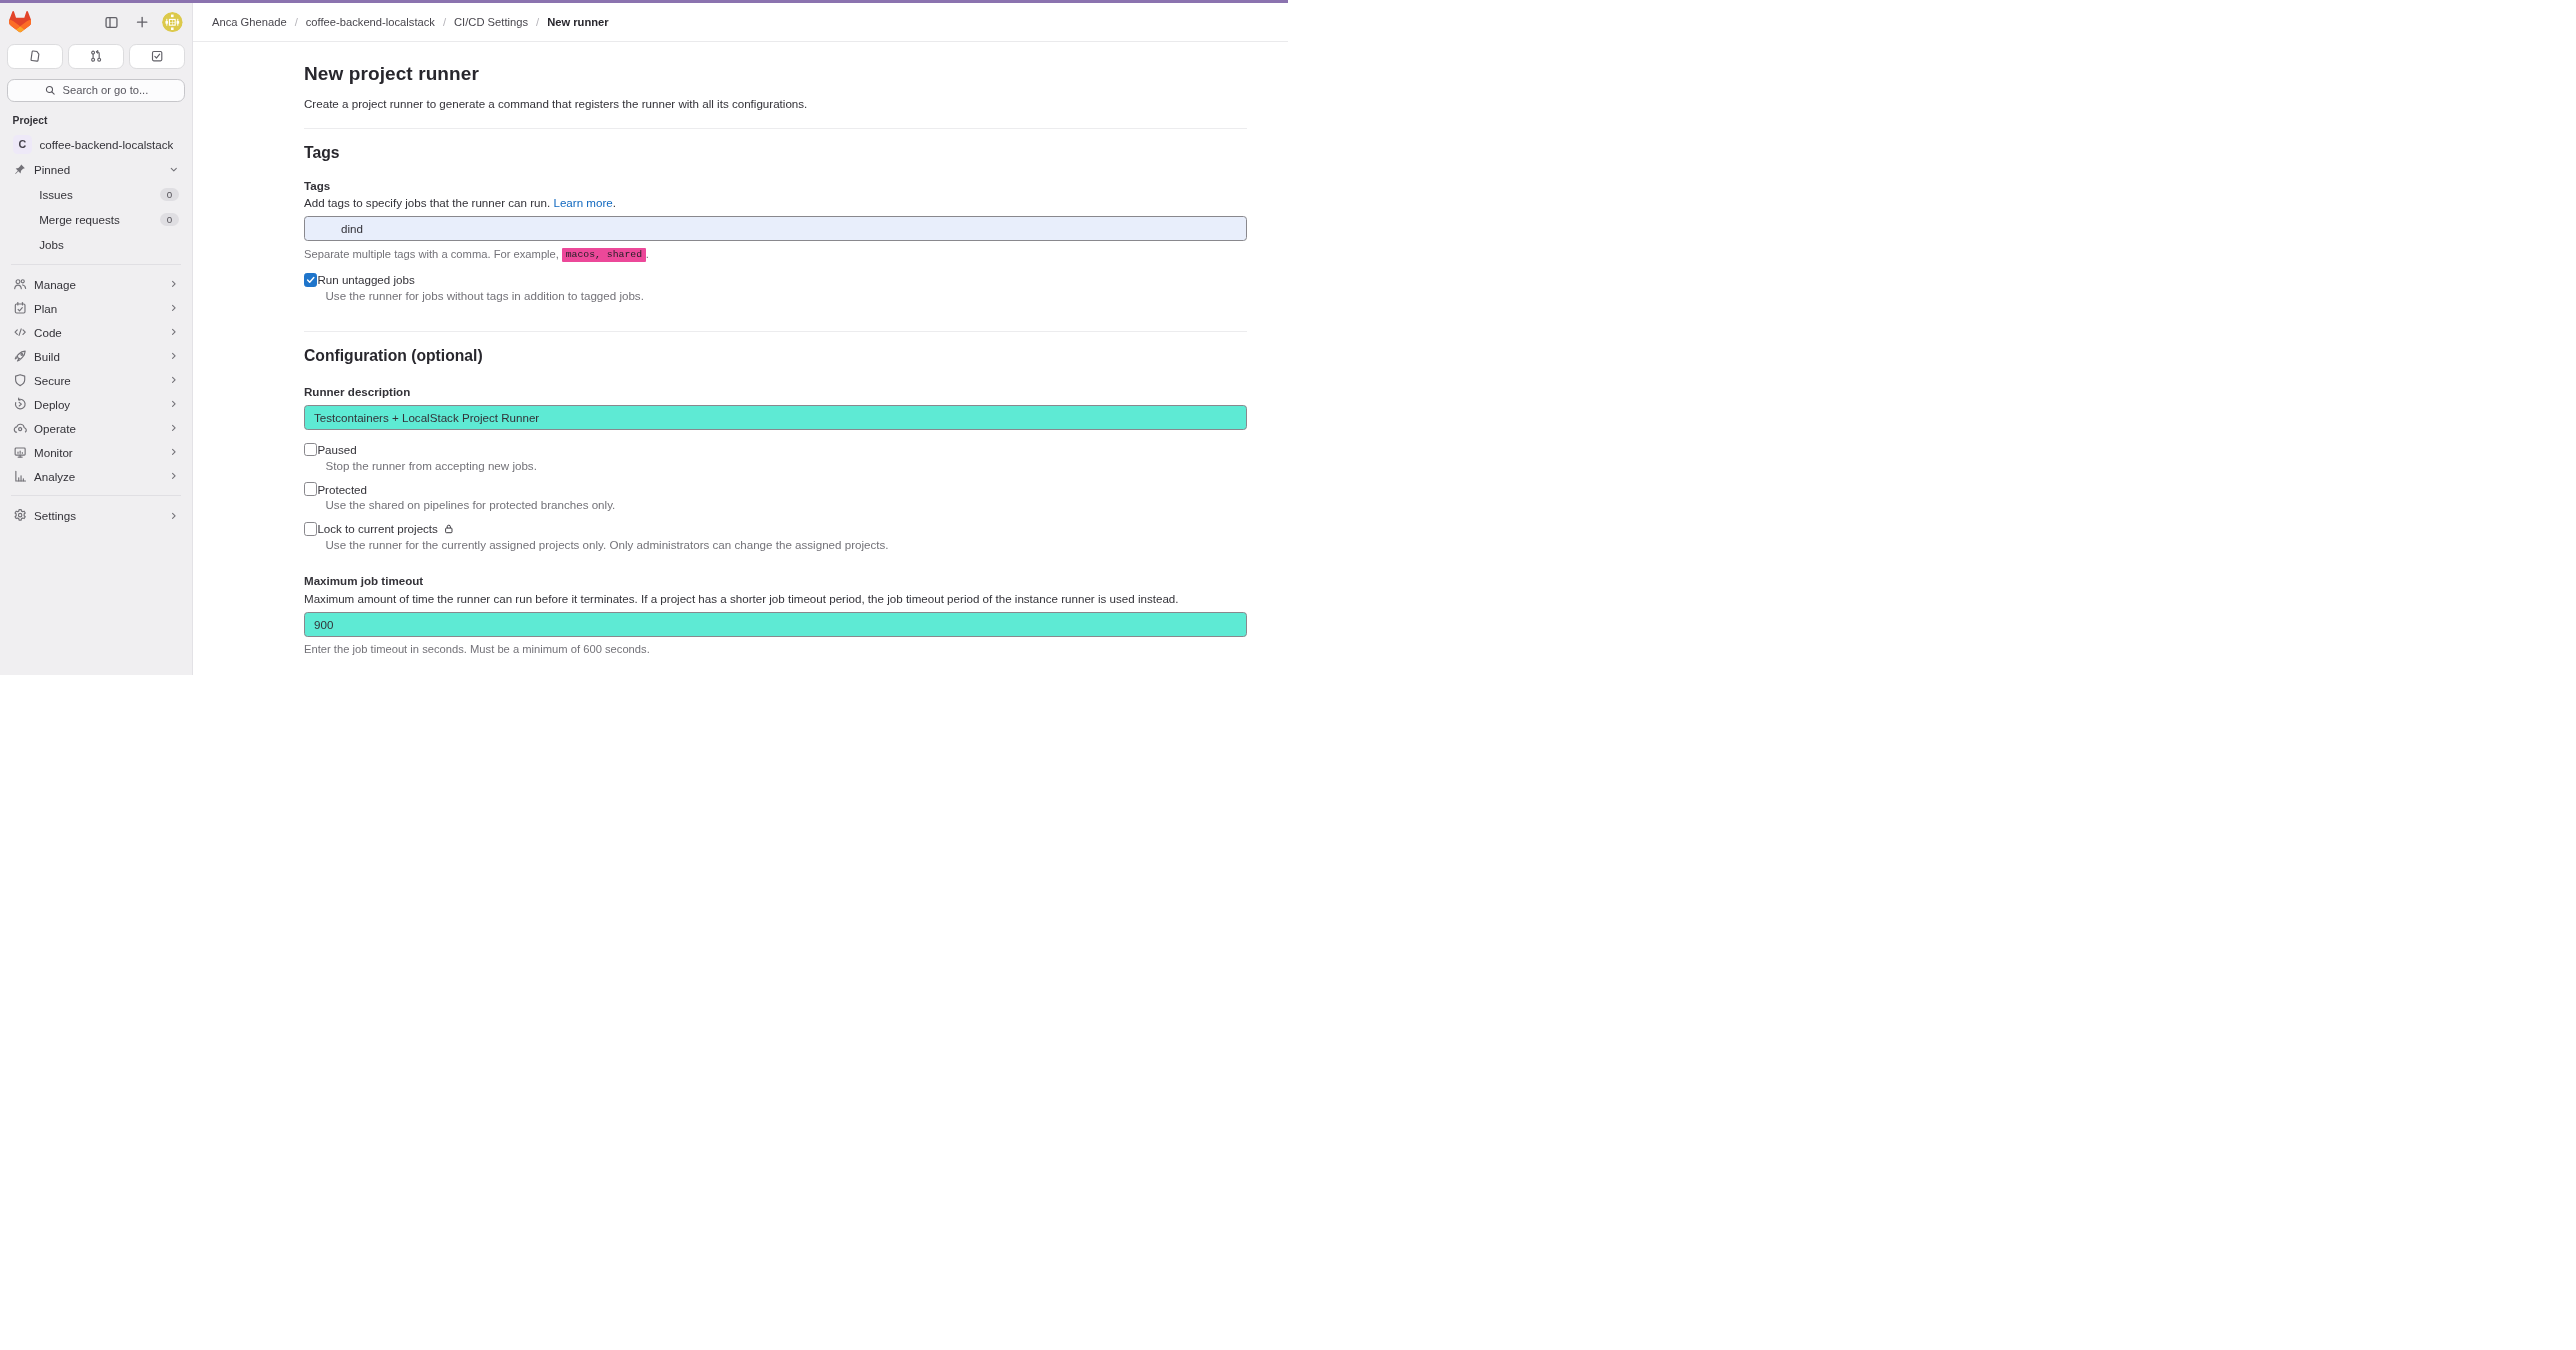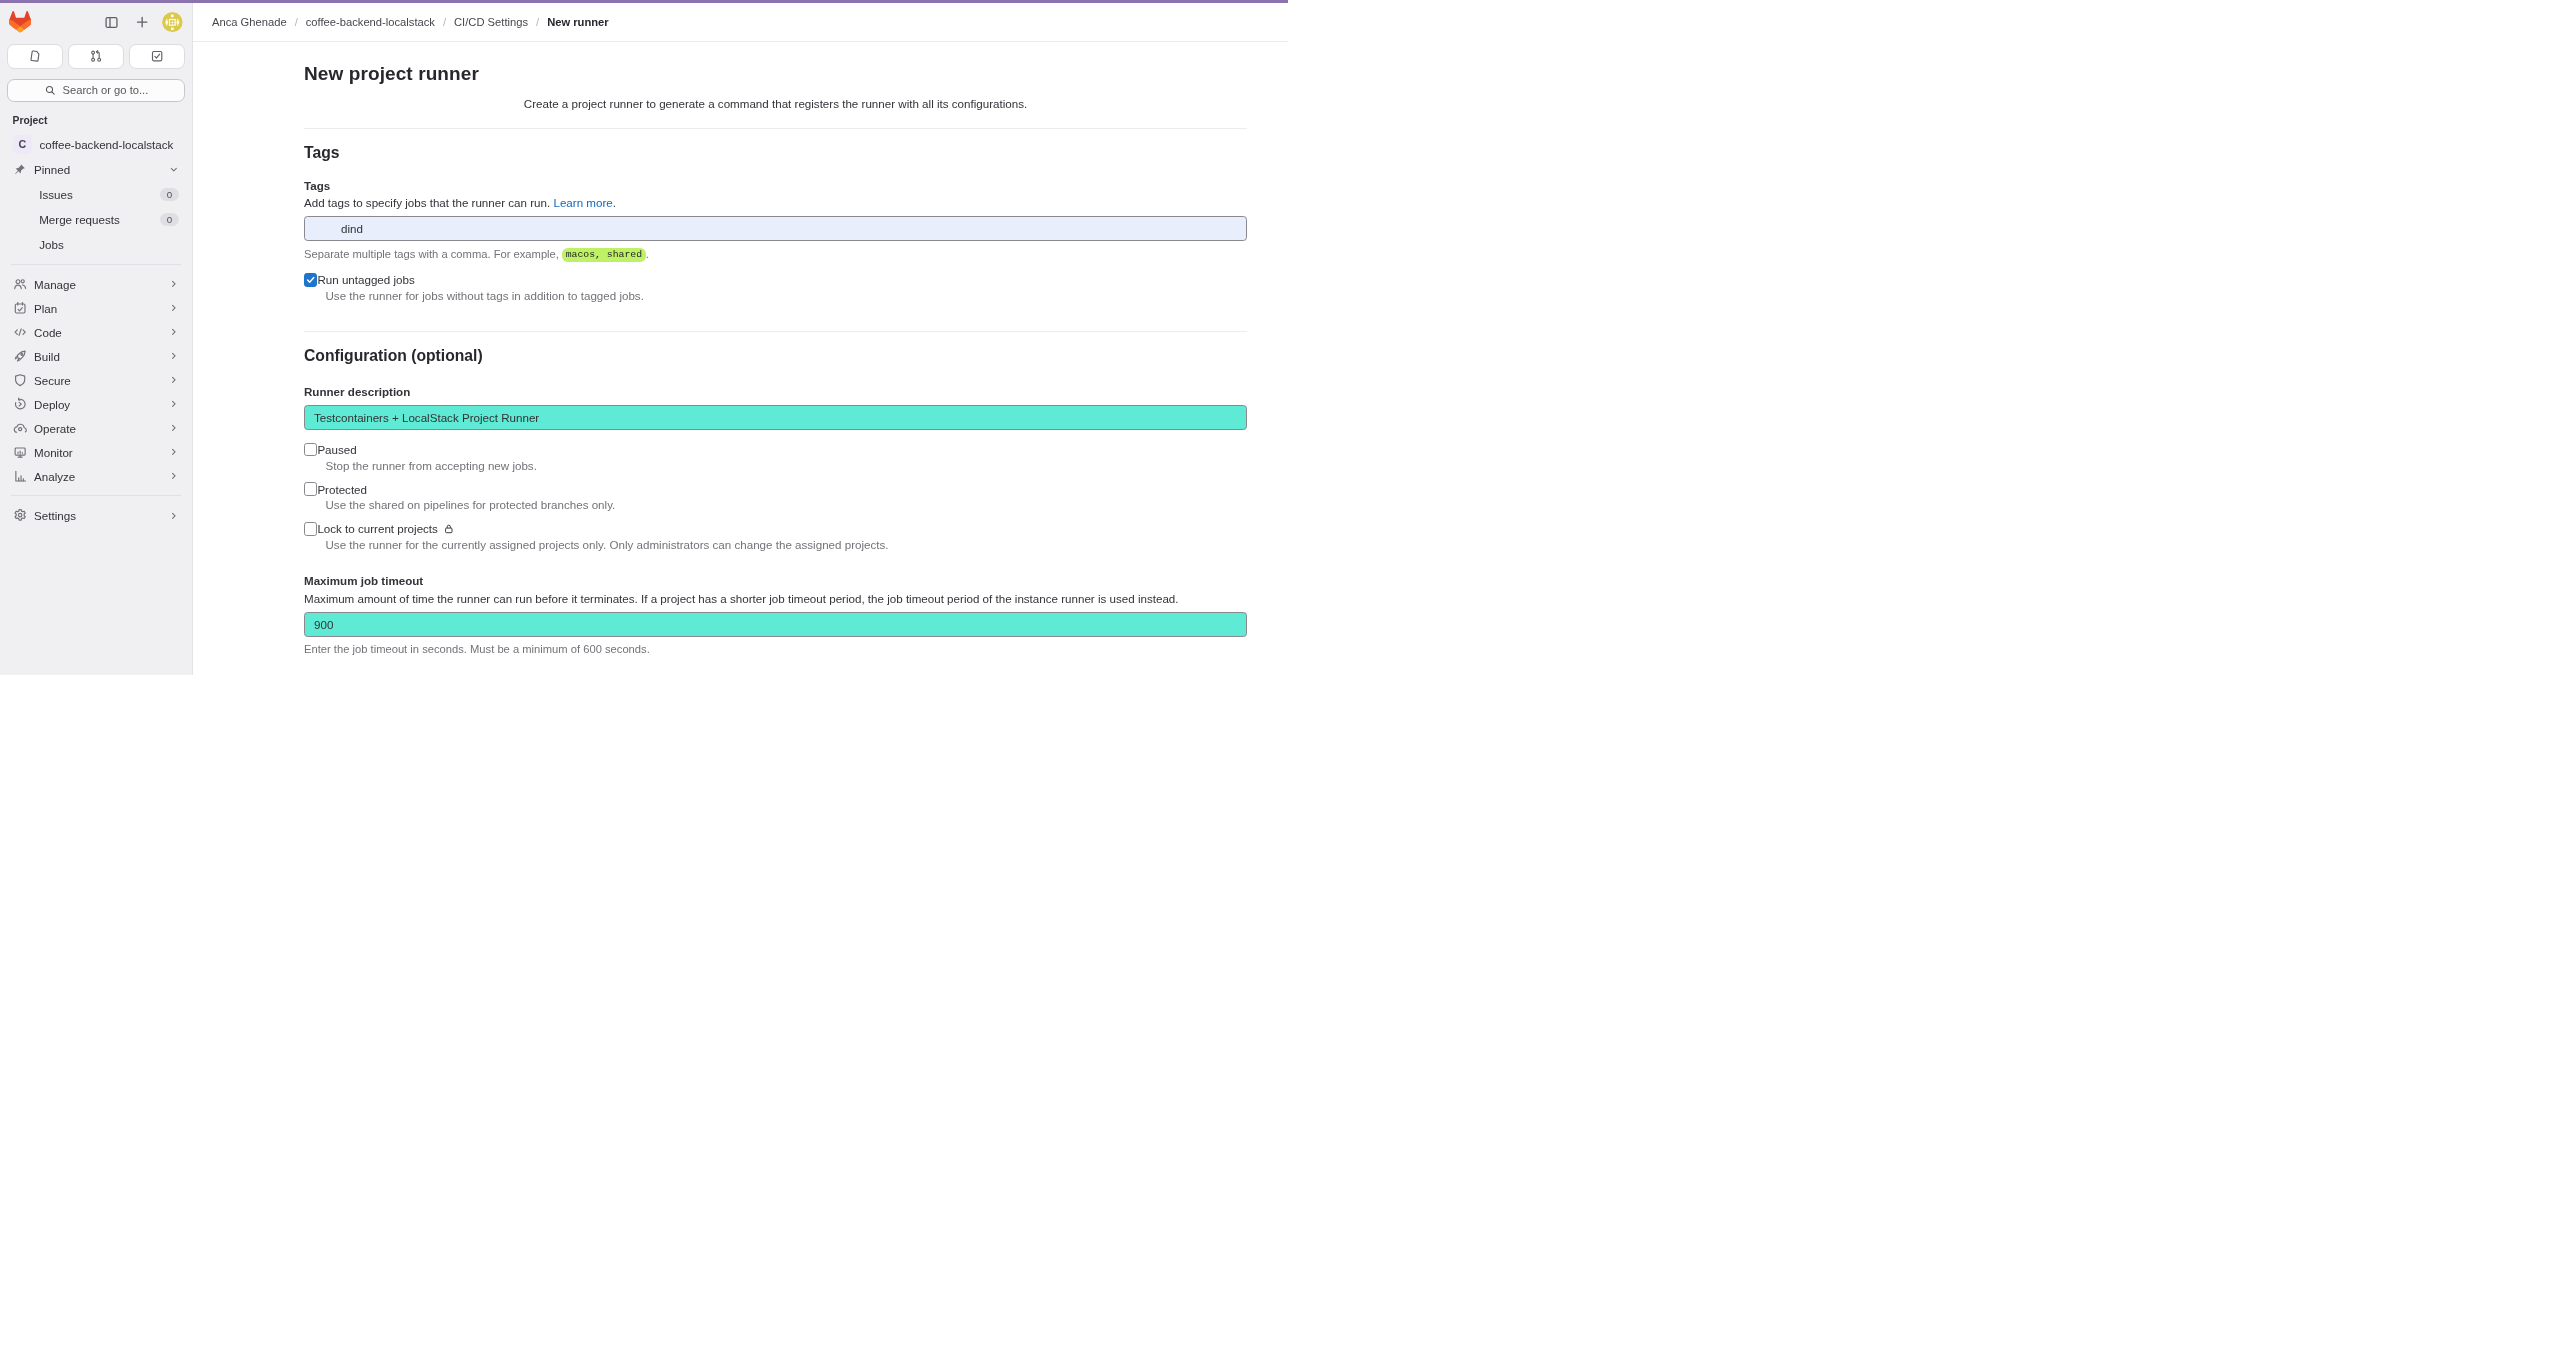--- a/index.html
+++ b/index.html
@@ -31,30 +31,30 @@
   .side-divider{height:0.9px;background:#e0dfe3;margin:7.2px 3.6px;}
 
   
   .main{flex:1;display:flex;flex-direction:column;background:#fff;min-width:0;}
   .breadcrumb{height:38px;min-height:38px;border-bottom:0.9px solid #eaeaec;display:flex;align-items:center;padding-left:19px;font-size:11.2px;color:#48464d;gap:8px;}
   .bc-link{color:#48464d;text-decoration:none;cursor:pointer;}
   .bc-sep{color:#b4b3b9;}
   .bc-current{font-weight:700;color:#28272d;}
   .content{padding:10.7px 41px 14.3px 111px;overflow:hidden;}
   h1.page-title{font-size:19px;font-weight:700;color:#28272d;margin:10.7px 0 0;letter-spacing:0.1px;}
-  .subtitle{margin-top:11.6px;font-size:11.6px;color:#333238;text-align:center;}
+  .subtitle{margin-top:11.6px;font-size:11.6px;color:#333238;}
   hr.sep{border:0;border-top:0.9px solid #ececee;margin:18px 0 0;}
   h2.section-title{font-size:15.7px;font-weight:700;color:#28272d;margin:15px 0 0;}
   .field-label{margin-top:17px;font-size:11.6px;font-weight:700;color:#333238;}
   .field-desc{margin-top:4.5px;font-size:11.6px;color:#333238;}
   a.link{color:#1068bf;text-decoration:none;cursor:pointer;}
   input.text{display:block;margin-top:7.2px;width:100%;height:25px;box-sizing:border-box;border:0.9px solid #89888d;border-radius:3.6px;padding:0 9px;font-size:11.6px;color:#333238;background:#5eead4;font-family:"Liberation Sans",sans-serif;}
   input.autofill{background:#e8eefb;padding-left:36px;}
   .help{margin-top:6.3px;font-size:11.2px;color:#737278;}
-  code.chip{font-family:"Liberation Mono",monospace;font-size:9.8px;background:#bef264;border-radius:6px;padding:1.3px 3.6px;color:#1f1e24;}
+  code.chip{font-family:"Liberation Mono",monospace;font-size:9.8px;background:#ec4899;border-radius:1px;padding:1.3px 3.6px;color:#1f1e24;}
   .check-row{display:flex;align-items:center;margin-top:12.5px;}
   .check-row.tight{margin-top:10.7px;}
   .checkbox{width:13.4px;height:13.4px;border:0.9px solid #89888d;border-radius:2.7px;background:#fff;box-sizing:border-box;flex:none;display:flex;align-items:center;justify-content:center;}
   .checkbox.checked{background:#1f75cb;border-color:#1f75cb;}
   .check-label{font-size:11.6px;color:#333238;display:flex;align-items:center;gap:5.4px;}
   .check-help{margin:2.7px 0 0 21.5px;font-size:11.6px;color:#737278;}
   .mt26{margin-top:23px;}
   .lock-glyph{color:#333238;display:inline-flex;}
   svg{display:block;}
 </style>

